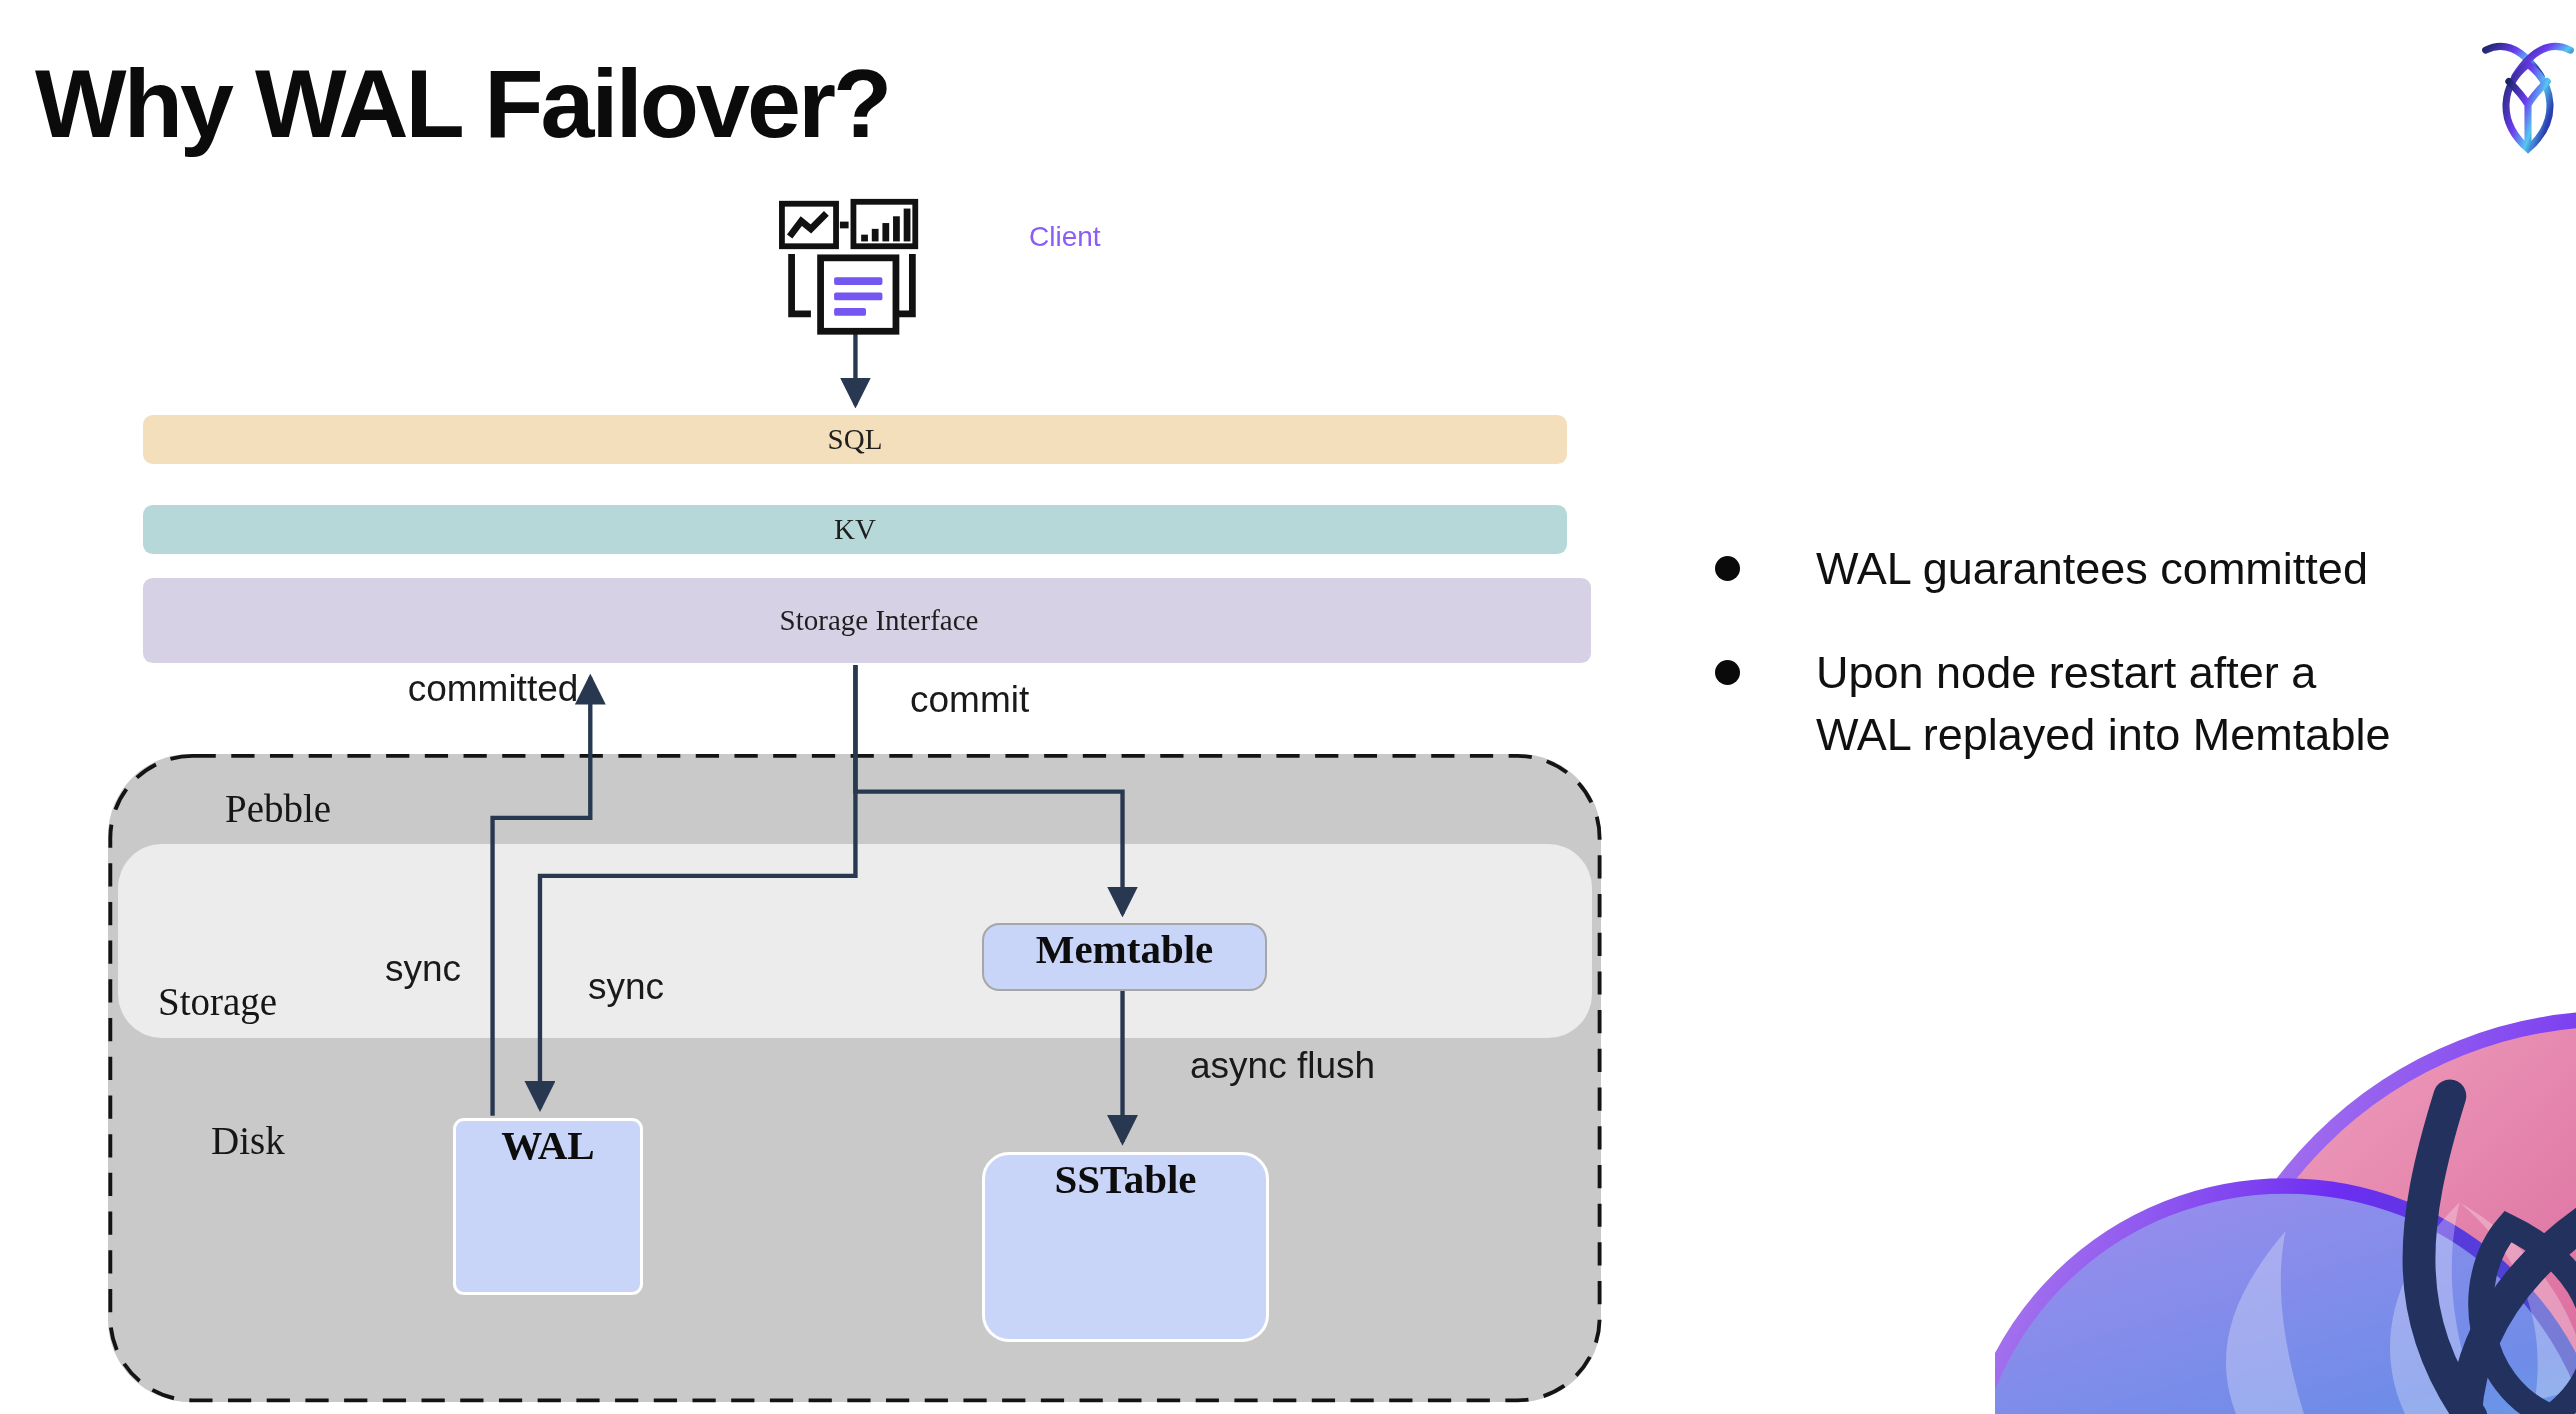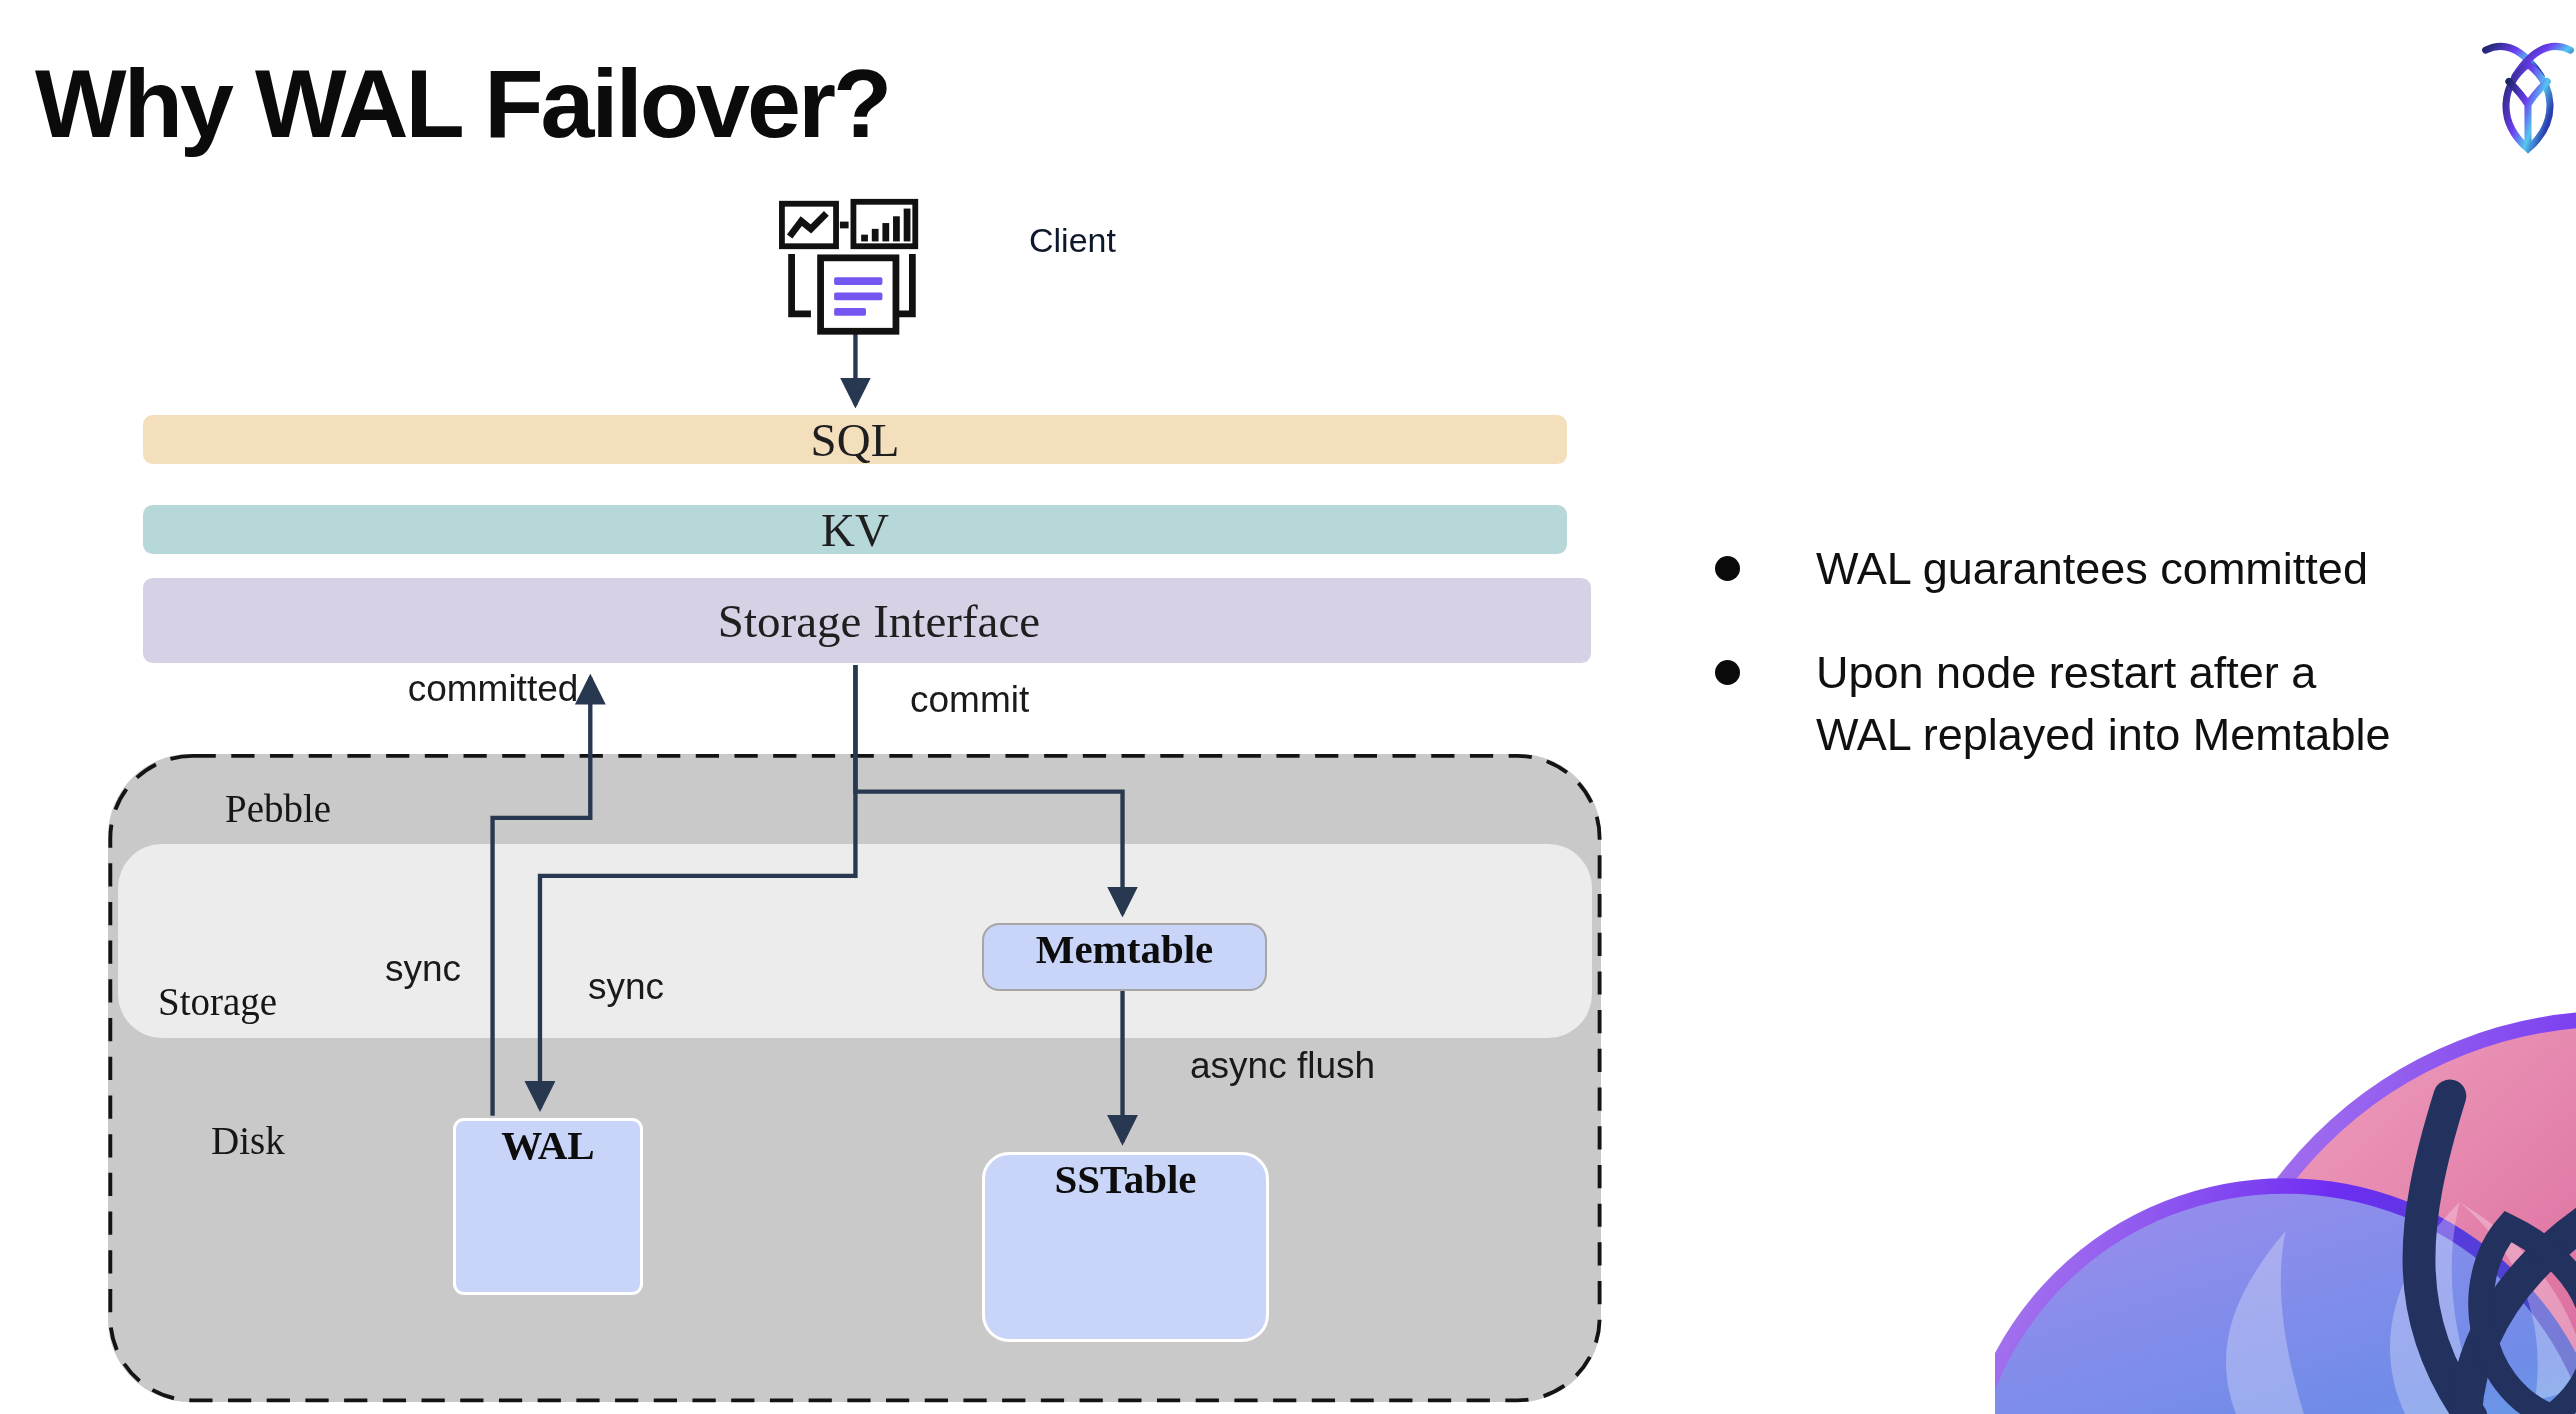--- a/index.html
+++ b/index.html
@@ -4,25 +4,25 @@
 <style>
   html,body{margin:0;padding:0;background:#ffffff;}
   .slide{position:relative;width:2576px;height:1415px;background:#ffffff;overflow:hidden;
          font-family:"Liberation Sans",sans-serif;color:#111;}
   .abs{position:absolute;}
 
   
   .title{left:35px;top:48px;font-size:97px;font-weight:bold;letter-spacing:-2.9px;color:#0b0b0b;z-index:6;}
 
   
-  .client-label{left:1029px;top:221px;font-size:34px;color:#0f172a;z-index:6;}
+  .client-label{left:1029px;top:221px;font-size:28px;color:#8b5cf6;z-index:6;}
 
   
   .bar{left:143px;width:1424px;border-radius:9.7px;display:flex;align-items:center;justify-content:center;
-       font-family:"Liberation Serif",serif;font-size:47px;color:#1f1f1f;z-index:2;}
+       font-family:"Liberation Serif",serif;font-size:29px;color:#1f1f1f;z-index:2;}
   .bar-sql{top:415px;height:49px;background:#f4dfbc;}
   .bar-kv{top:505px;height:49px;background:#b7d8d9;}
   .bar-storage{top:578px;height:85px;background:#d6d1e4;padding-left:24px;}
 
   
   .pebble{left:108px;top:754px;width:1493px;height:648px;background:#c9c9c9;border-radius:82px;z-index:1;}
   .memory-band{left:118px;top:844px;width:1474px;height:194px;background:#ececec;border-radius:44px;z-index:2;}
 
   .serif-label{font-family:"Liberation Serif",serif;font-size:39px;color:#161616;z-index:5;}
   .lbl-pebble{left:225px;top:786px;}

